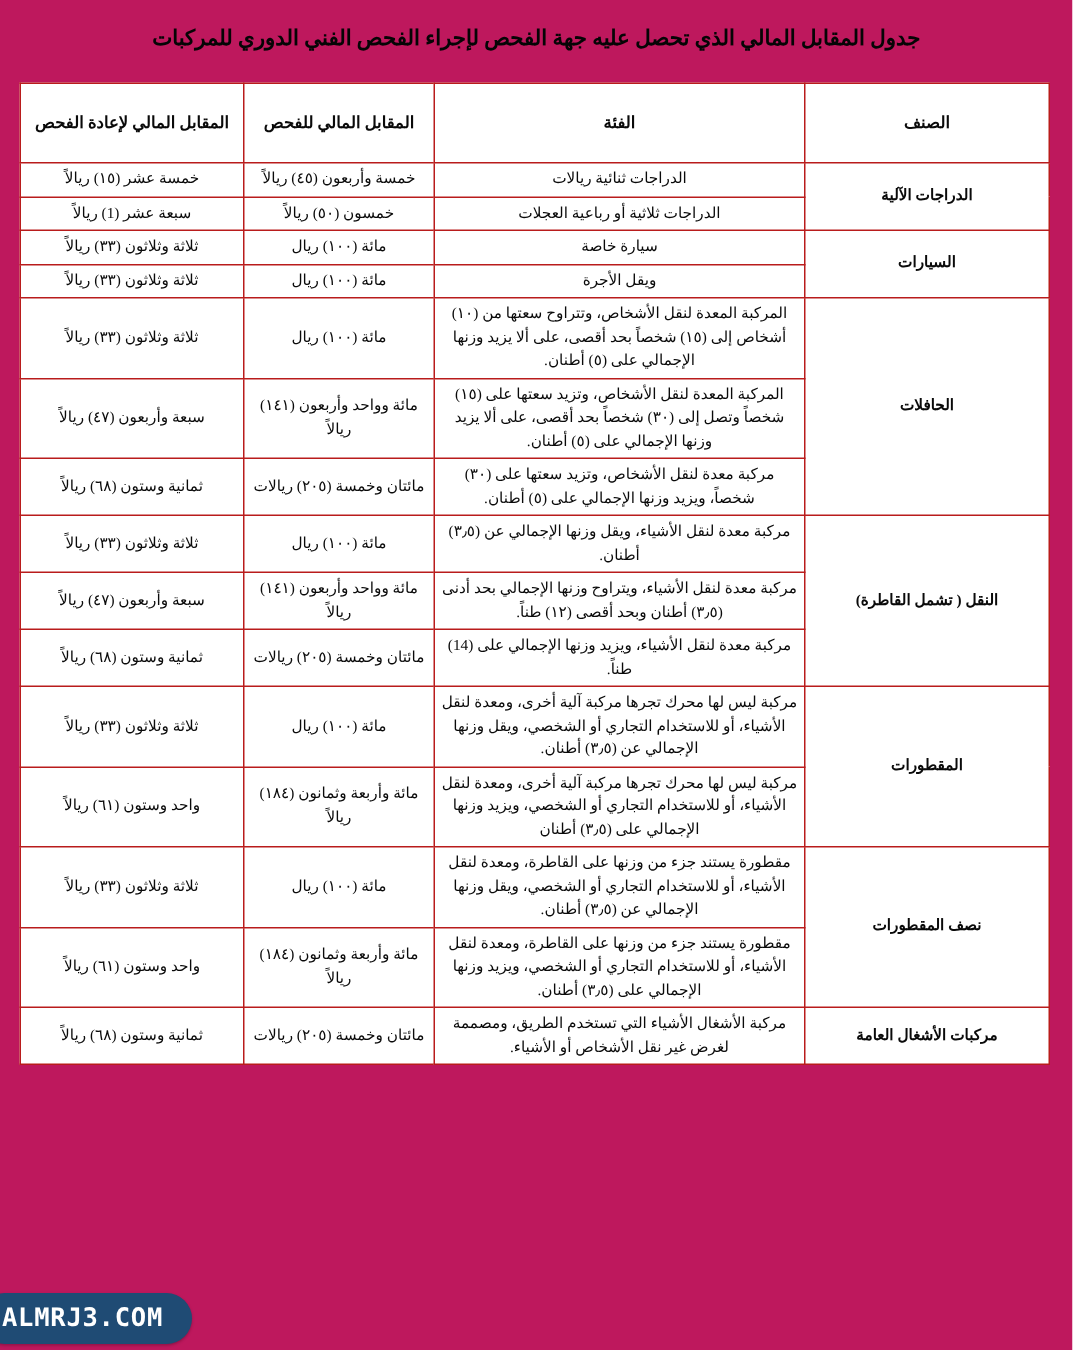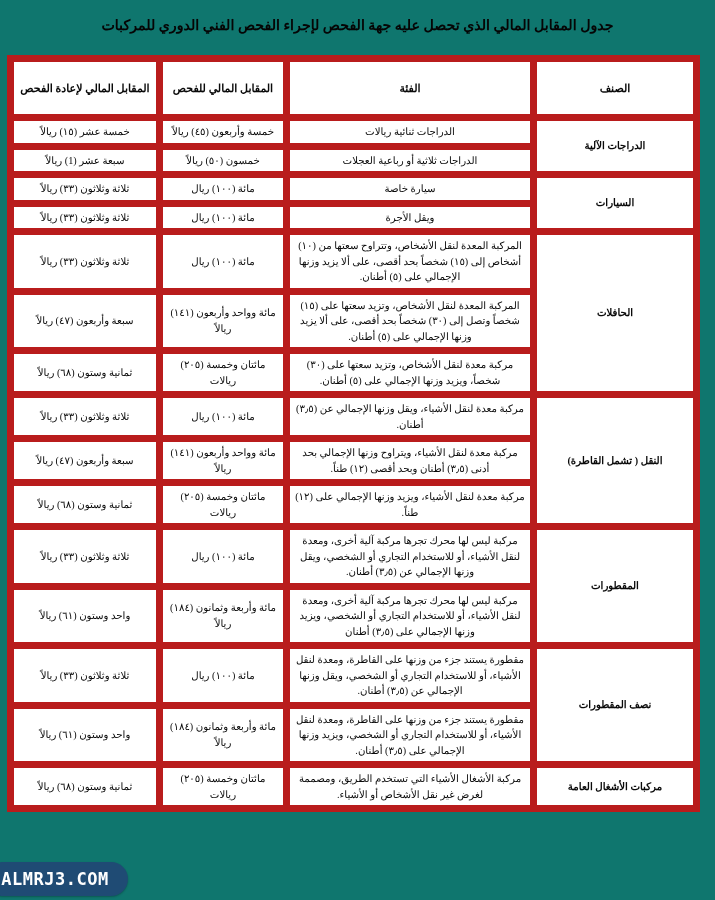--- a/index.html
+++ b/index.html
@@ -13,21 +13,21 @@
     position: relative;
     overflow: hidden;
     font-family: "Liberation Serif", "DejaVu Serif", serif;
     color: #000000;
   }
 
   #page {
     position: relative;
     width: 715px;
     height: 900px;
-    background: #0f766e;
+    background: #be185d;
   }
 
   
   .doc-title {
     position: absolute;
     top: 17px;
     left: 0;
     width: 715px;
     text-align: center;
     font-size: 14.2px;
@@ -43,21 +43,21 @@
     position: absolute;
     top: 55px;
     right: 15px;
     width: 686px;
     border-collapse: collapse;
     table-layout: fixed;
     direction: rtl;
     background: #ffffff;
   }
   .fee-table td, .fee-table th {
-    border: 7px solid #b91c1c;
+    border: 1px solid #b91c1c;
     padding: 3px 4px;
     vertical-align: middle;
     text-align: center;
     font-size: 10.2px;
     line-height: 1.52;
     color: #0a0a0a;
   }
   .fee-table thead th {
     font-weight: bold;
     font-size: 11px;
@@ -188,21 +188,21 @@
           <td class="desc-cell">مركبة معدة لنقل الأشياء، ويقل وزنها الإجمالي عن (٣٫٥) أطنان.</td>
           <td class="amount-cell">مائة (١٠٠) ريال</td>
           <td class="amount-cell">ثلاثة وثلاثون (٣٣) ريالاً</td>
         </tr>
         <tr>
           <td class="desc-cell">مركبة معدة لنقل الأشياء، ويتراوح وزنها الإجمالي بحد أدنى (٣٫٥) أطنان وبحد أقصى (١٢) طناً.</td>
           <td class="amount-cell">مائة وواحد وأربعون (١٤١) ريالاً</td>
           <td class="amount-cell">سبعة وأربعون (٤٧) ريالاً</td>
         </tr>
         <tr>
-          <td class="desc-cell">مركبة معدة لنقل الأشياء، ويزيد وزنها الإجمالي على (١٢) طناً.</td>
+          <td class="desc-cell">مركبة معدة لنقل الأشياء، ويزيد وزنها الإجمالي على (14) طناً.</td>
           <td class="amount-cell">مائتان وخمسة (٢٠٥) ريالات</td>
           <td class="amount-cell">ثمانية وستون (٦٨) ريالاً</td>
         </tr>
         <tr>
           <td class="cat-cell" rowspan="2">المقطورات</td>
           <td class="desc-cell">مركبة ليس لها محرك تجرها مركبة آلية أخرى، ومعدة لنقل الأشياء، أو للاستخدام التجاري أو الشخصي، ويقل وزنها الإجمالي عن (٣٫٥) أطنان.</td>
           <td class="amount-cell">مائة (١٠٠) ريال</td>
           <td class="amount-cell">ثلاثة وثلاثون (٣٣) ريالاً</td>
         </tr>
         <tr>

